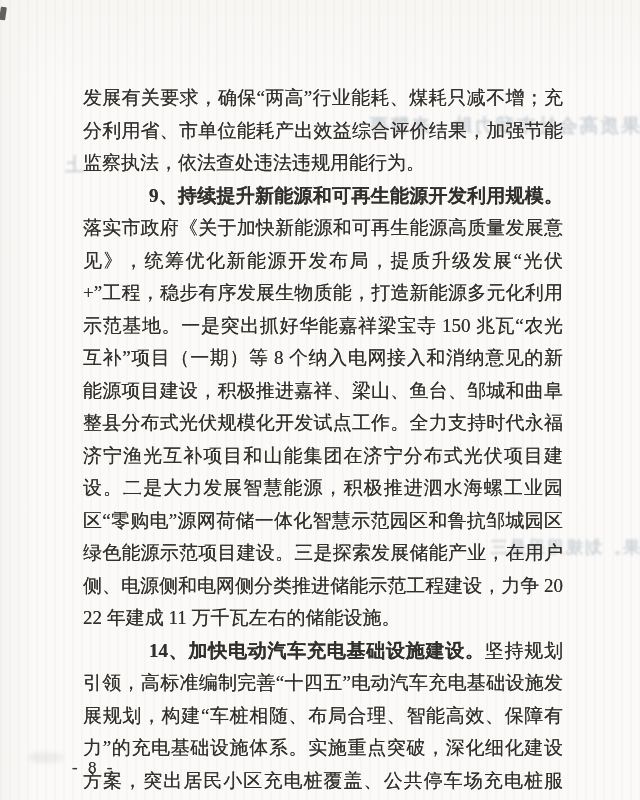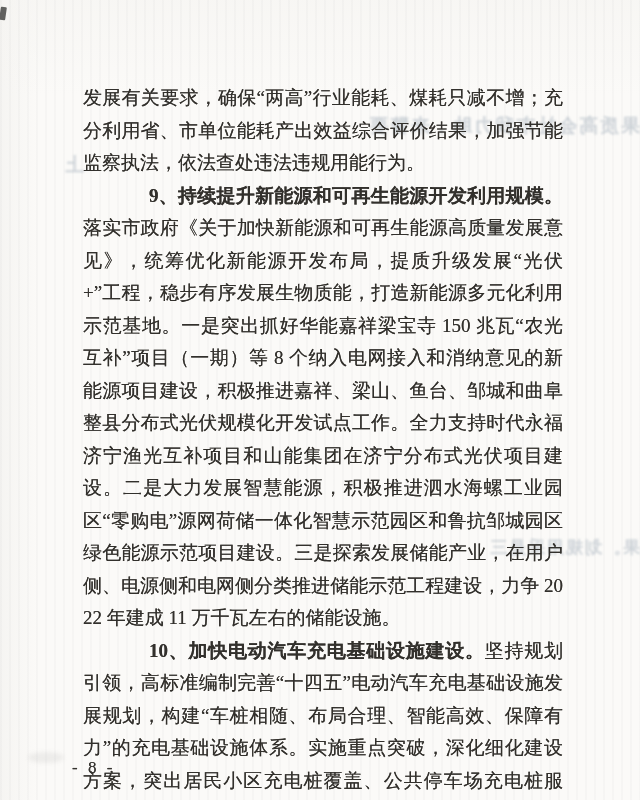--- a/index.html
+++ b/index.html
@@ -103,19 +103,19 @@
   <div class="bleed bleed-1">果质高会社市我力助，来警要</div>
   <div class="bleed bleed-2">果。划规用采是三</div>
   <div class="bleed bleed-3">上</div>
 
   <div class="content">
 
     <p class="para continuation"><span>发展有关要求，确保“两高”行业能耗、煤耗只减不增；充分利用省、市单位能耗产出效益综合评价结果，加强节能监察执法，依法查处违法违规用能行为。</span></p>
 
     <p class="para"><span class="para-lead">9、持续提升新能源和可再生能源开发利用规模。</span><span>落实市政府《关于加快新能源和可再生能源高质量发展意见》，统筹优化新能源开发布局，提质升级发展“光伏+”工程，稳步有序发展生物质能，打造新能源多元化利用示范基地。一是突出抓好华能嘉祥梁宝寺 150 兆瓦“农光互补”项目（一期）等 8 个纳入电网接入和消纳意见的新能源项目建设，积极推进嘉祥、梁山、鱼台、邹城和曲阜整县分布式光伏规模化开发试点工作。全力支持时代永福济宁渔光互补项目和山能集团在济宁分布式光伏项目建设。二是大力发展智慧能源，积极推进泗水海螺工业园区“零购电”源网荷储一体化智慧示范园区和鲁抗邹城园区绿色能源示范项目建设。三是探索发展储能产业，在用户侧、电源侧和电网侧分类推进储能示范工程建设，力争 2022 年建成 11 万千瓦左右的储能设施。</span></p>
 
-    <p class="para"><span class="para-lead">10、加快电动汽车充电基础设施建设。</span><span>坚持规划引领，高标准编制完善“十四五”电动汽车充电基础设施发展规划，构建“车桩相随、布局合理、智能高效、保障有力”的充电基础设施体系。实施重点突破，深化细化建设方案，突出居民小区充电桩覆盖、公共停车场充电桩服务、机关事业单位充电桩配建等领域，以主城区为示范引领，以点带面打造城区充电基础设施“5</span></p>
+    <p class="para"><span class="para-lead">14、加快电动汽车充电基础设施建设。</span><span>坚持规划引领，高标准编制完善“十四五”电动汽车充电基础设施发展规划，构建“车桩相随、布局合理、智能高效、保障有力”的充电基础设施体系。实施重点突破，深化细化建设方案，突出居民小区充电桩覆盖、公共停车场充电桩服务、机关事业单位充电桩配建等领域，以主城区为示范引领，以点带面打造城区充电基础设施“5</span></p>
 
   </div>
 
   <div class="page-number">- 8 -</div>
 
 </div>
 
 </body></html>

